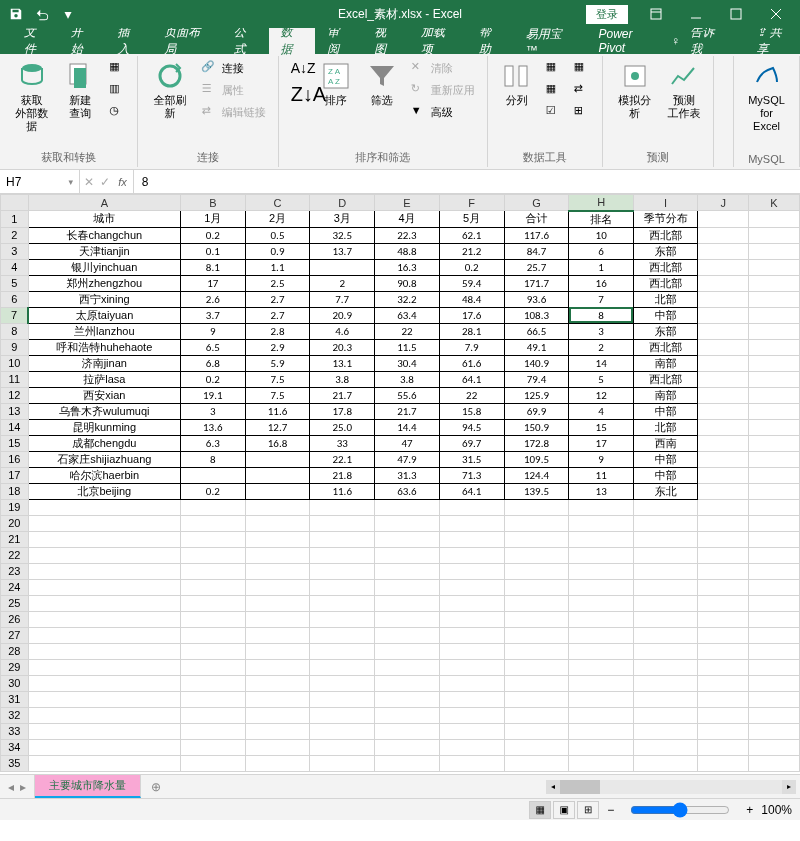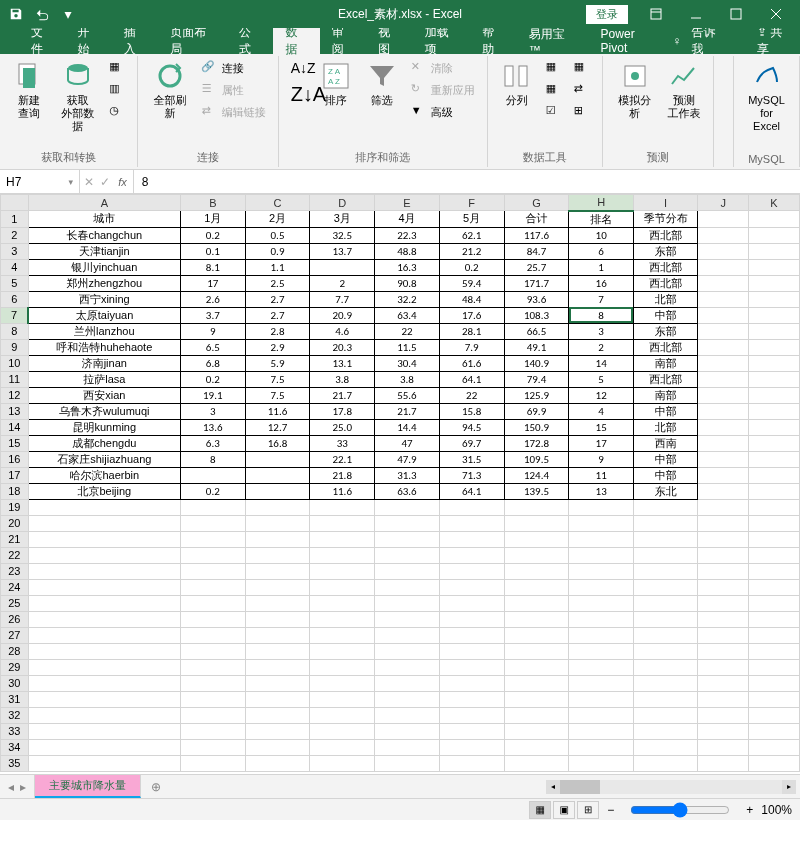--- a/index.html
+++ b/index.html
@@ -10,21 +10,21 @@
     .titlebar-left { display: flex; gap: 2px; align-items: center; }
     .tb-btn { width: 24px; height: 24px; display: flex; align-items: center; justify-content: center; color: #fff; font-size: 14px; }
     .tb-btn svg { width: 14px; height: 14px; fill: #fff; }
     .titlebar-title { position: absolute; left: 50%; transform: translateX(-50%); font-size: 12px; }
     .titlebar-right { margin-left: auto; display: flex; gap: 0; align-items: center; }
     .login-btn { background: #fff; color: #217346; border: none; padding: 2px 10px; font-size: 11px; margin-right: 8px; }
     .win-btn { width: 40px; height: 28px; display: flex; align-items: center; justify-content: center; }
     .win-btn svg { width: 12px; height: 12px; stroke: #fff; fill: none; stroke-width: 1; }
     
     
-    .menubar { background: #217346; color: #fff; height: 26px; display: flex; align-items: stretch; padding-left: 19px; }
+    .menubar { background: #217346; color: #fff; height: 26px; display: flex; align-items: stretch; padding-left: 12px; font-style: italic; }
     .menu-item { padding: 0 12px; display: flex; align-items: center; font-size: 12px; cursor: pointer; }
     .menu-item.active { background: #f3f3f3; color: #217346; }
     .menubar-right { margin-left: auto; display: flex; align-items: center; padding-right: 8px; gap: 10px; }
     .menubar-right span { font-size: 12px; }
     
     
     .ribbon { background: #f3f3f3; border-bottom: 1px solid #d4d4d4; height: 116px; display: flex; padding: 2px 0; }
     .ribbon-group { border-right: 1px solid #d4d4d4; padding: 2px 8px 0; display: flex; flex-direction: column; }
     .ribbon-group-content { flex: 1; display: flex; align-items: flex-start; gap: 4px; }
     .ribbon-group-label { text-align: center; font-size: 11px; color: #666; padding: 2px 0; }
@@ -143,34 +143,34 @@
     <span style="margin-left:22px">⇪ 共享</span>
   </div>
 </div>
 
 <div class="ribbon">
   <div class="ribbon-group">
     <div class="ribbon-group-content">
       <div class="ribbon-btn-lg">
         <div class="icon">
             <svg viewBox="0 0 32 32">
+              <ellipse cx="16" cy="8" rx="10" ry="4" fill="#4a8"></ellipse>
+              <path d="M6 8v12c0 2 4 4 10 4s10-2 10-4V8" fill="none" stroke="#4a8" stroke-width="2"></path>
+            </svg>
+          </div>
+        <div class="label">获取<br>外部数据</div>
+      </div>
+      <div class="ribbon-btn-lg">
+        <div class="icon">
+            <svg viewBox="0 0 32 32">
               <rect x="6" y="4" width="16" height="20" fill="#fff" stroke="#888"></rect>
               <rect x="10" y="8" width="12" height="20" fill="#4a8"></rect>
             </svg>
           </div>
         <div class="label">新建<br>查询</div>
-      </div>
-      <div class="ribbon-btn-lg">
-        <div class="icon">
-            <svg viewBox="0 0 32 32">
-              <ellipse cx="16" cy="8" rx="10" ry="4" fill="#4a8"></ellipse>
-              <path d="M6 8v12c0 2 4 4 10 4s10-2 10-4V8" fill="none" stroke="#4a8" stroke-width="2"></path>
-            </svg>
-          </div>
-        <div class="label">获取<br>外部数据</div>
       </div>
       <div class="ribbon-col">
         <div class="ribbon-btn-sm">
             <span class="icon">▦</span>
           </div>
         <div class="ribbon-btn-sm">
             <span class="icon">▥</span>
           </div>
         <div class="ribbon-btn-sm">
             <span class="icon">◷</span>

